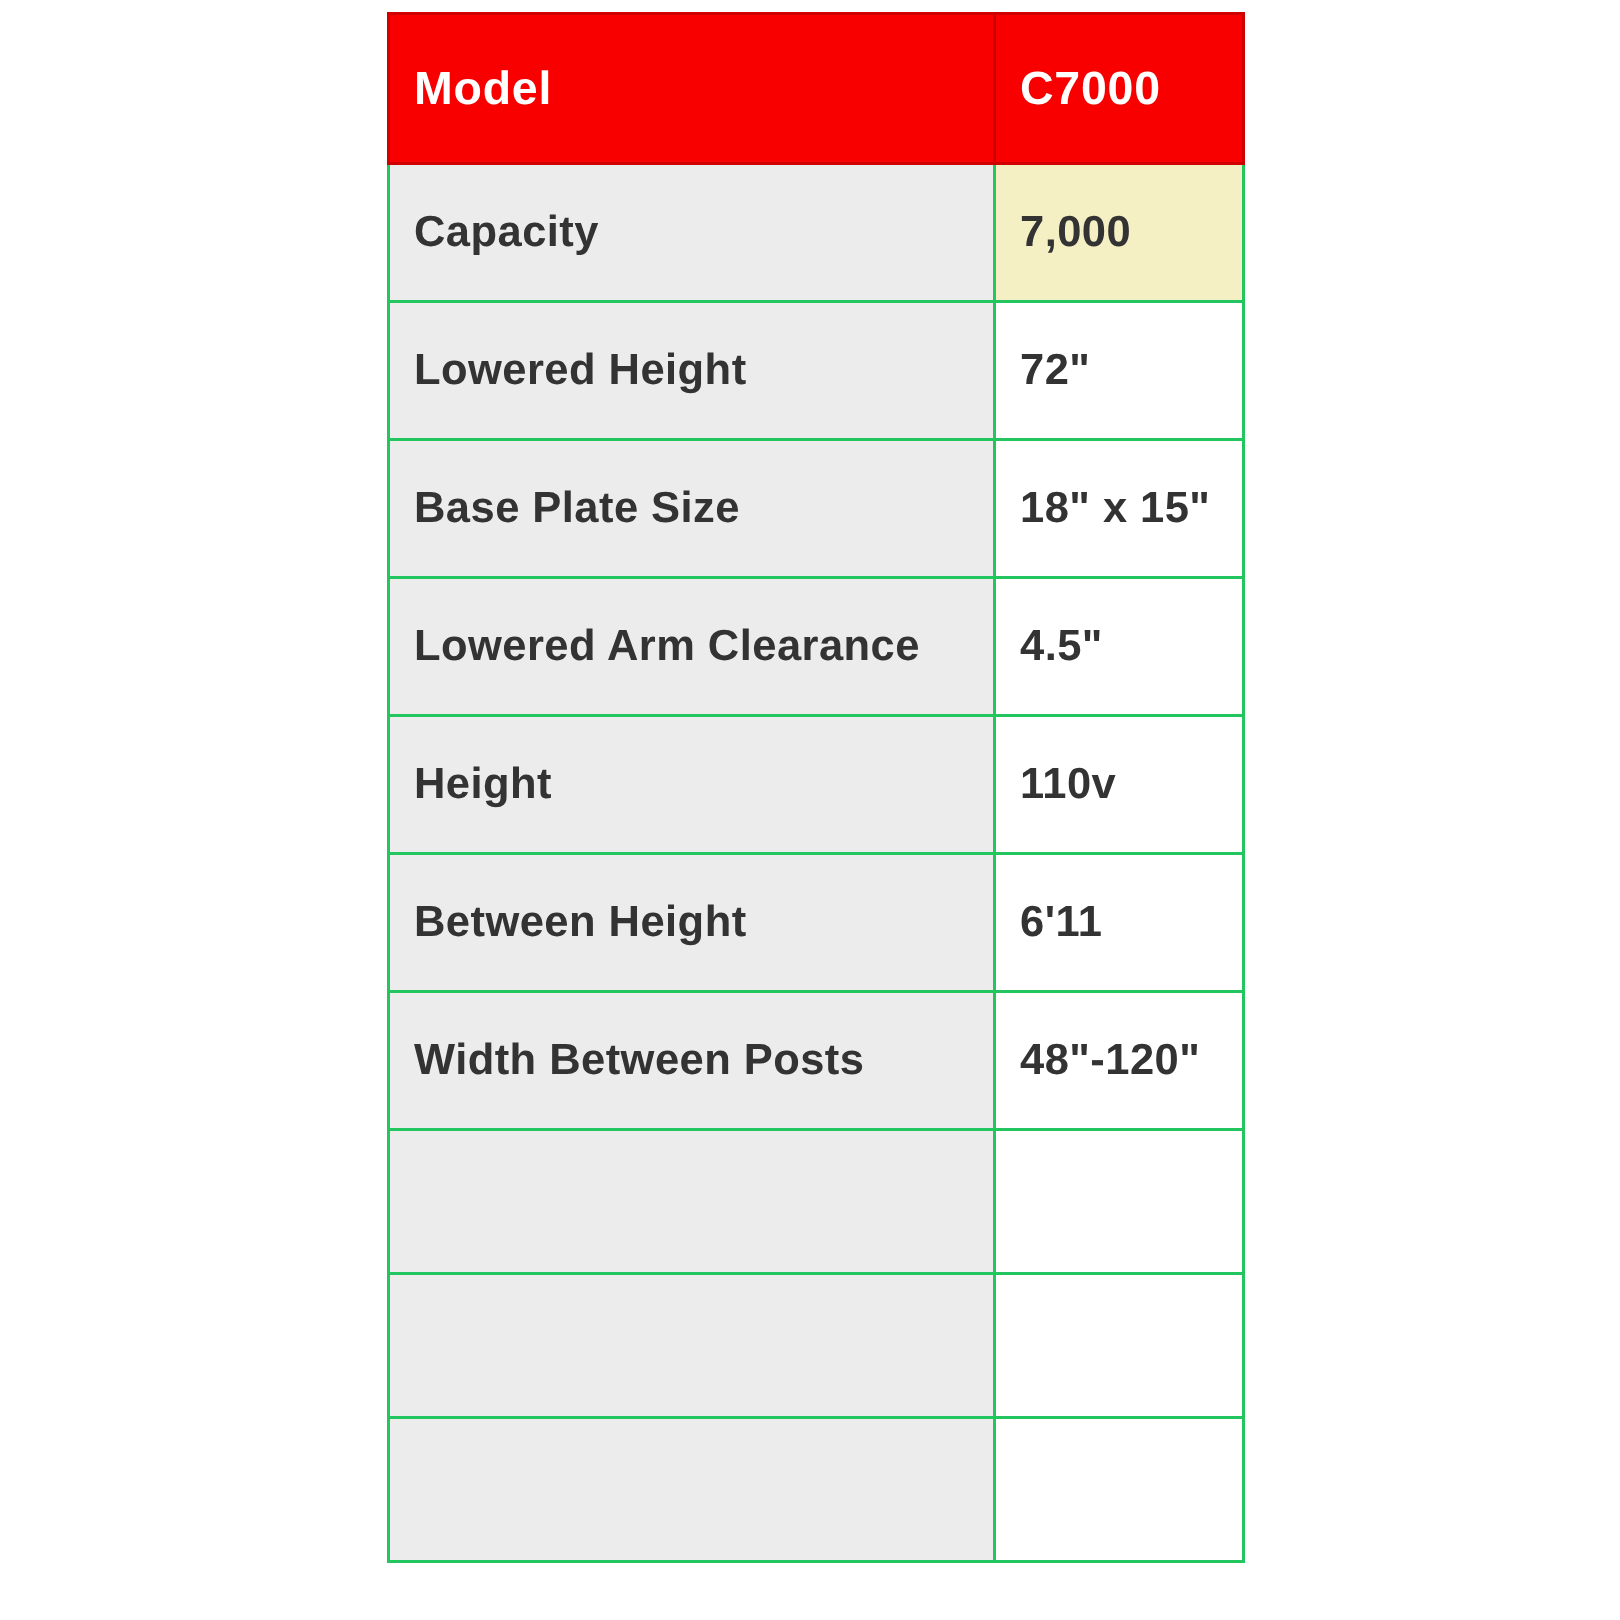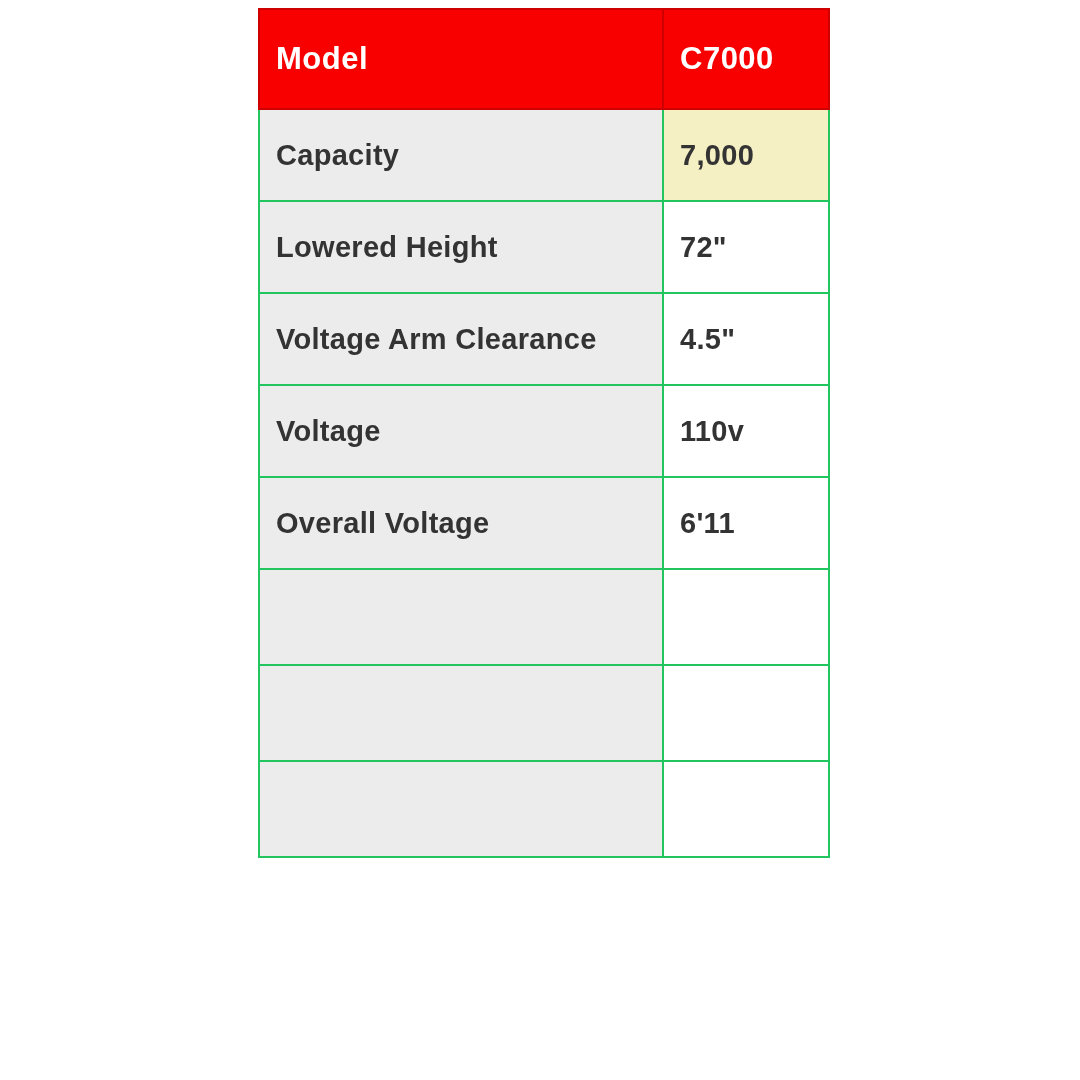--- a/index.html
+++ b/index.html
@@ -101,40 +101,56 @@
       <tr>
         <td class="col-label">
             <span class="row-label">Lowered Height</span>
           </td>
         <td class="col-value">
             <span class="row-value">72"</span>
           </td>
       </tr>
       <tr>
         <td class="col-label">
-            <span class="row-label">Voltage Arm Clearance</span>
+            <span class="row-label">Base Plate Size</span>
+          </td>
+        <td class="col-value">
+            <span class="row-value">18" x 15"</span>
+          </td>
+      </tr>
+      <tr>
+        <td class="col-label">
+            <span class="row-label">Lowered Arm Clearance</span>
           </td>
         <td class="col-value">
             <span class="row-value">4.5"</span>
           </td>
       </tr>
       <tr>
         <td class="col-label">
-            <span class="row-label">Voltage</span>
+            <span class="row-label">Height</span>
           </td>
         <td class="col-value">
             <span class="row-value">110v</span>
           </td>
       </tr>
       <tr>
         <td class="col-label">
-            <span class="row-label">Overall Voltage</span>
+            <span class="row-label">Between Height</span>
           </td>
         <td class="col-value">
             <span class="row-value">6'11</span>
+          </td>
+      </tr>
+      <tr>
+        <td class="col-label">
+            <span class="row-label">Width Between Posts</span>
+          </td>
+        <td class="col-value">
+            <span class="row-value">48"-120"</span>
           </td>
       </tr>
       <tr class="empty-row">
         <td class="col-label">
             <span class="row-label"></span>
           </td>
         <td class="col-value">
             <span class="row-value"></span>
           </td>
       </tr>

